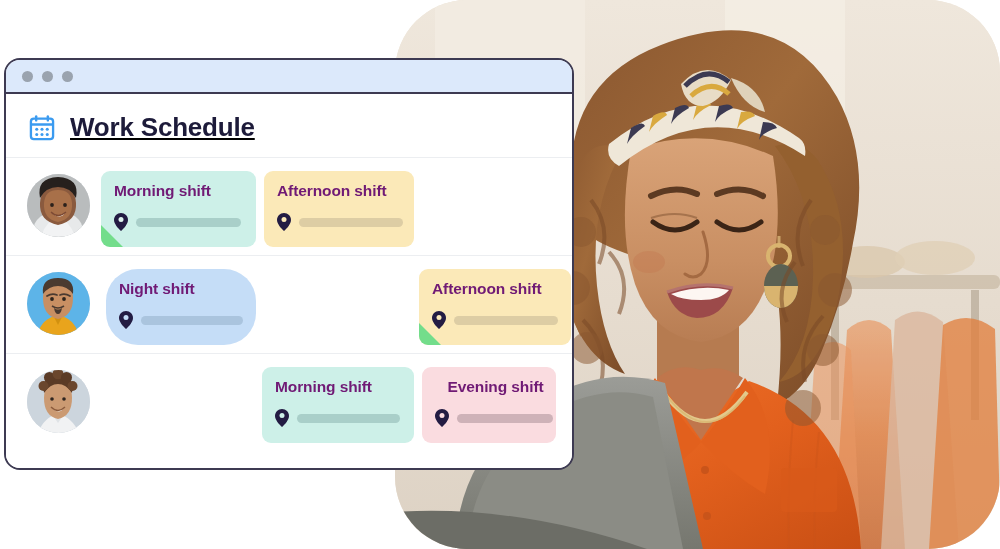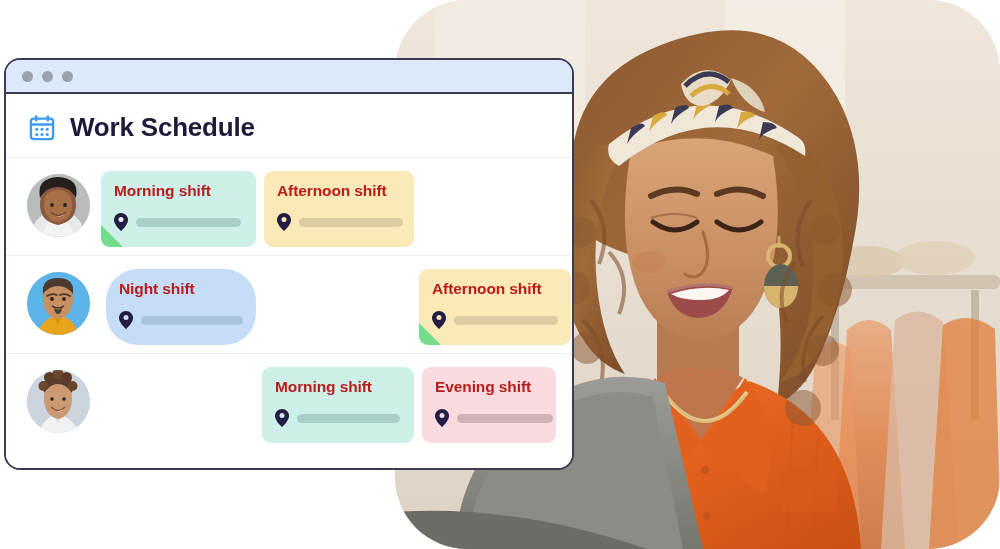--- a/index.html
+++ b/index.html
@@ -59,20 +59,21 @@
   .dot {
     width: 11px; height: 11px;
     border-radius: 50%;
     background: #9aa3ae;
   }
 
   .window-body {
     height: calc(100% - 34px);
     background: #ffffff;
     position: relative;
+    text-decoration: underline;
   }
 
   
   .app-header {
     display: flex;
     align-items: center;
     gap: 14px;
     padding: 18px 0 14px 22px;
   }
   .cal-icon { width: 28px; height: 28px; flex: none; display:block; }
@@ -109,21 +110,21 @@
     position: absolute;
     top: 13px;
     height: 76px;
     border-radius: 9px;
     overflow: hidden;
     padding: 11px 0 0 13px;
   }
   .card-title {
     font-size: 15.5px;
     font-weight: 600;
-    color: #b91c1c;
+    color: #701a75;
     white-space: nowrap;
     letter-spacing: -0.1px;
   }
   .card-meta {
     position: absolute;
     left: 13px;
     bottom: 16px;
     display: flex;
     align-items: center;
     gap: 8px;
@@ -431,21 +432,21 @@
         <div class="card c-teal" style="left:256px; width:152px;">
           <div class="card-title">Morning shift</div>
           <div class="card-meta">
             <svg class="pin" viewBox="0 0 14 18">
               <path d="M7 0 C3.1 0 0 3.1 0 7 C0 12 7 18 7 18 C7 18 14 12 14 7 C14 3.1 10.9 0 7 0 Z" fill="#231c43"></path>
               <circle cx="7" cy="6.6" r="2.5" fill="#cdf0e8"></circle>
             </svg>
             <div class="bar" style="width:103px;"></div>
           </div>
         </div>
-        <div class="card c-pink" style="left:416px; width:134px;">
+        <div class="card c-pink" style="left:416px; width:134px;text-align:center;">
           <div class="card-title">Evening shift</div>
           <div class="card-meta">
             <svg class="pin" viewBox="0 0 14 18">
               <path d="M7 0 C3.1 0 0 3.1 0 7 C0 12 7 18 7 18 C7 18 14 12 14 7 C14 3.1 10.9 0 7 0 Z" fill="#231c43"></path>
               <circle cx="7" cy="6.6" r="2.5" fill="#fadce0"></circle>
             </svg>
             <div class="bar" style="width:96px;"></div>
           </div>
         </div>
       </div>

